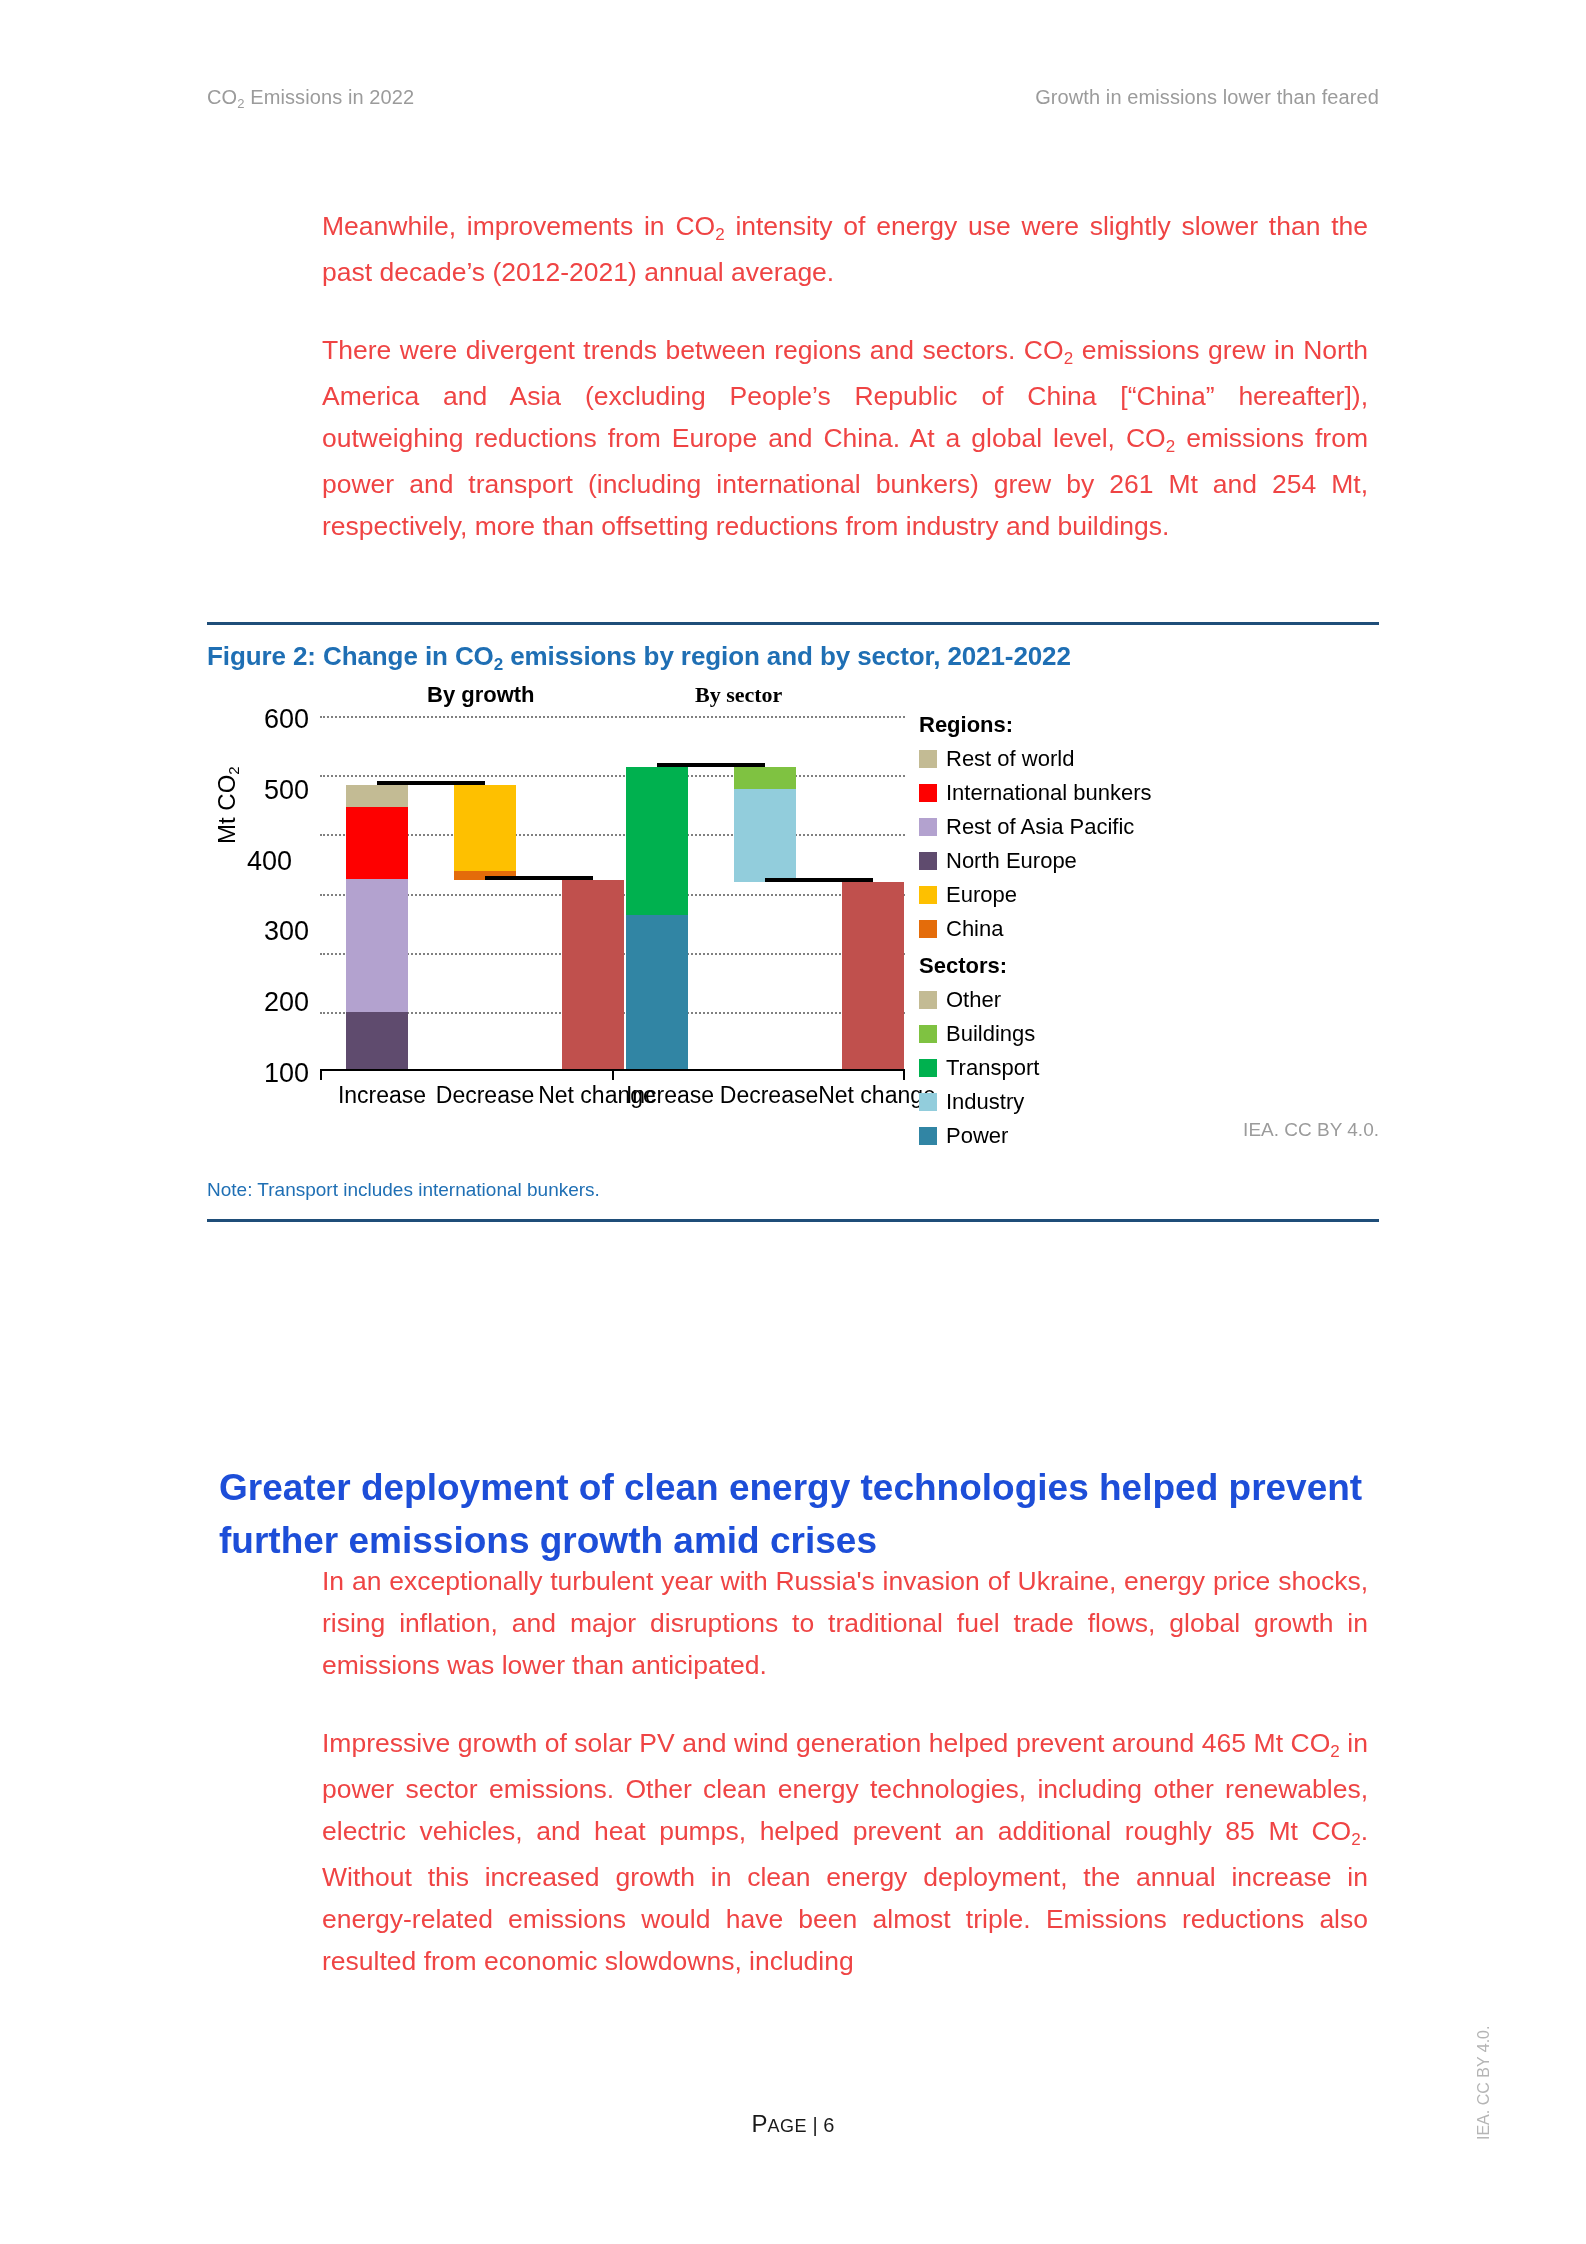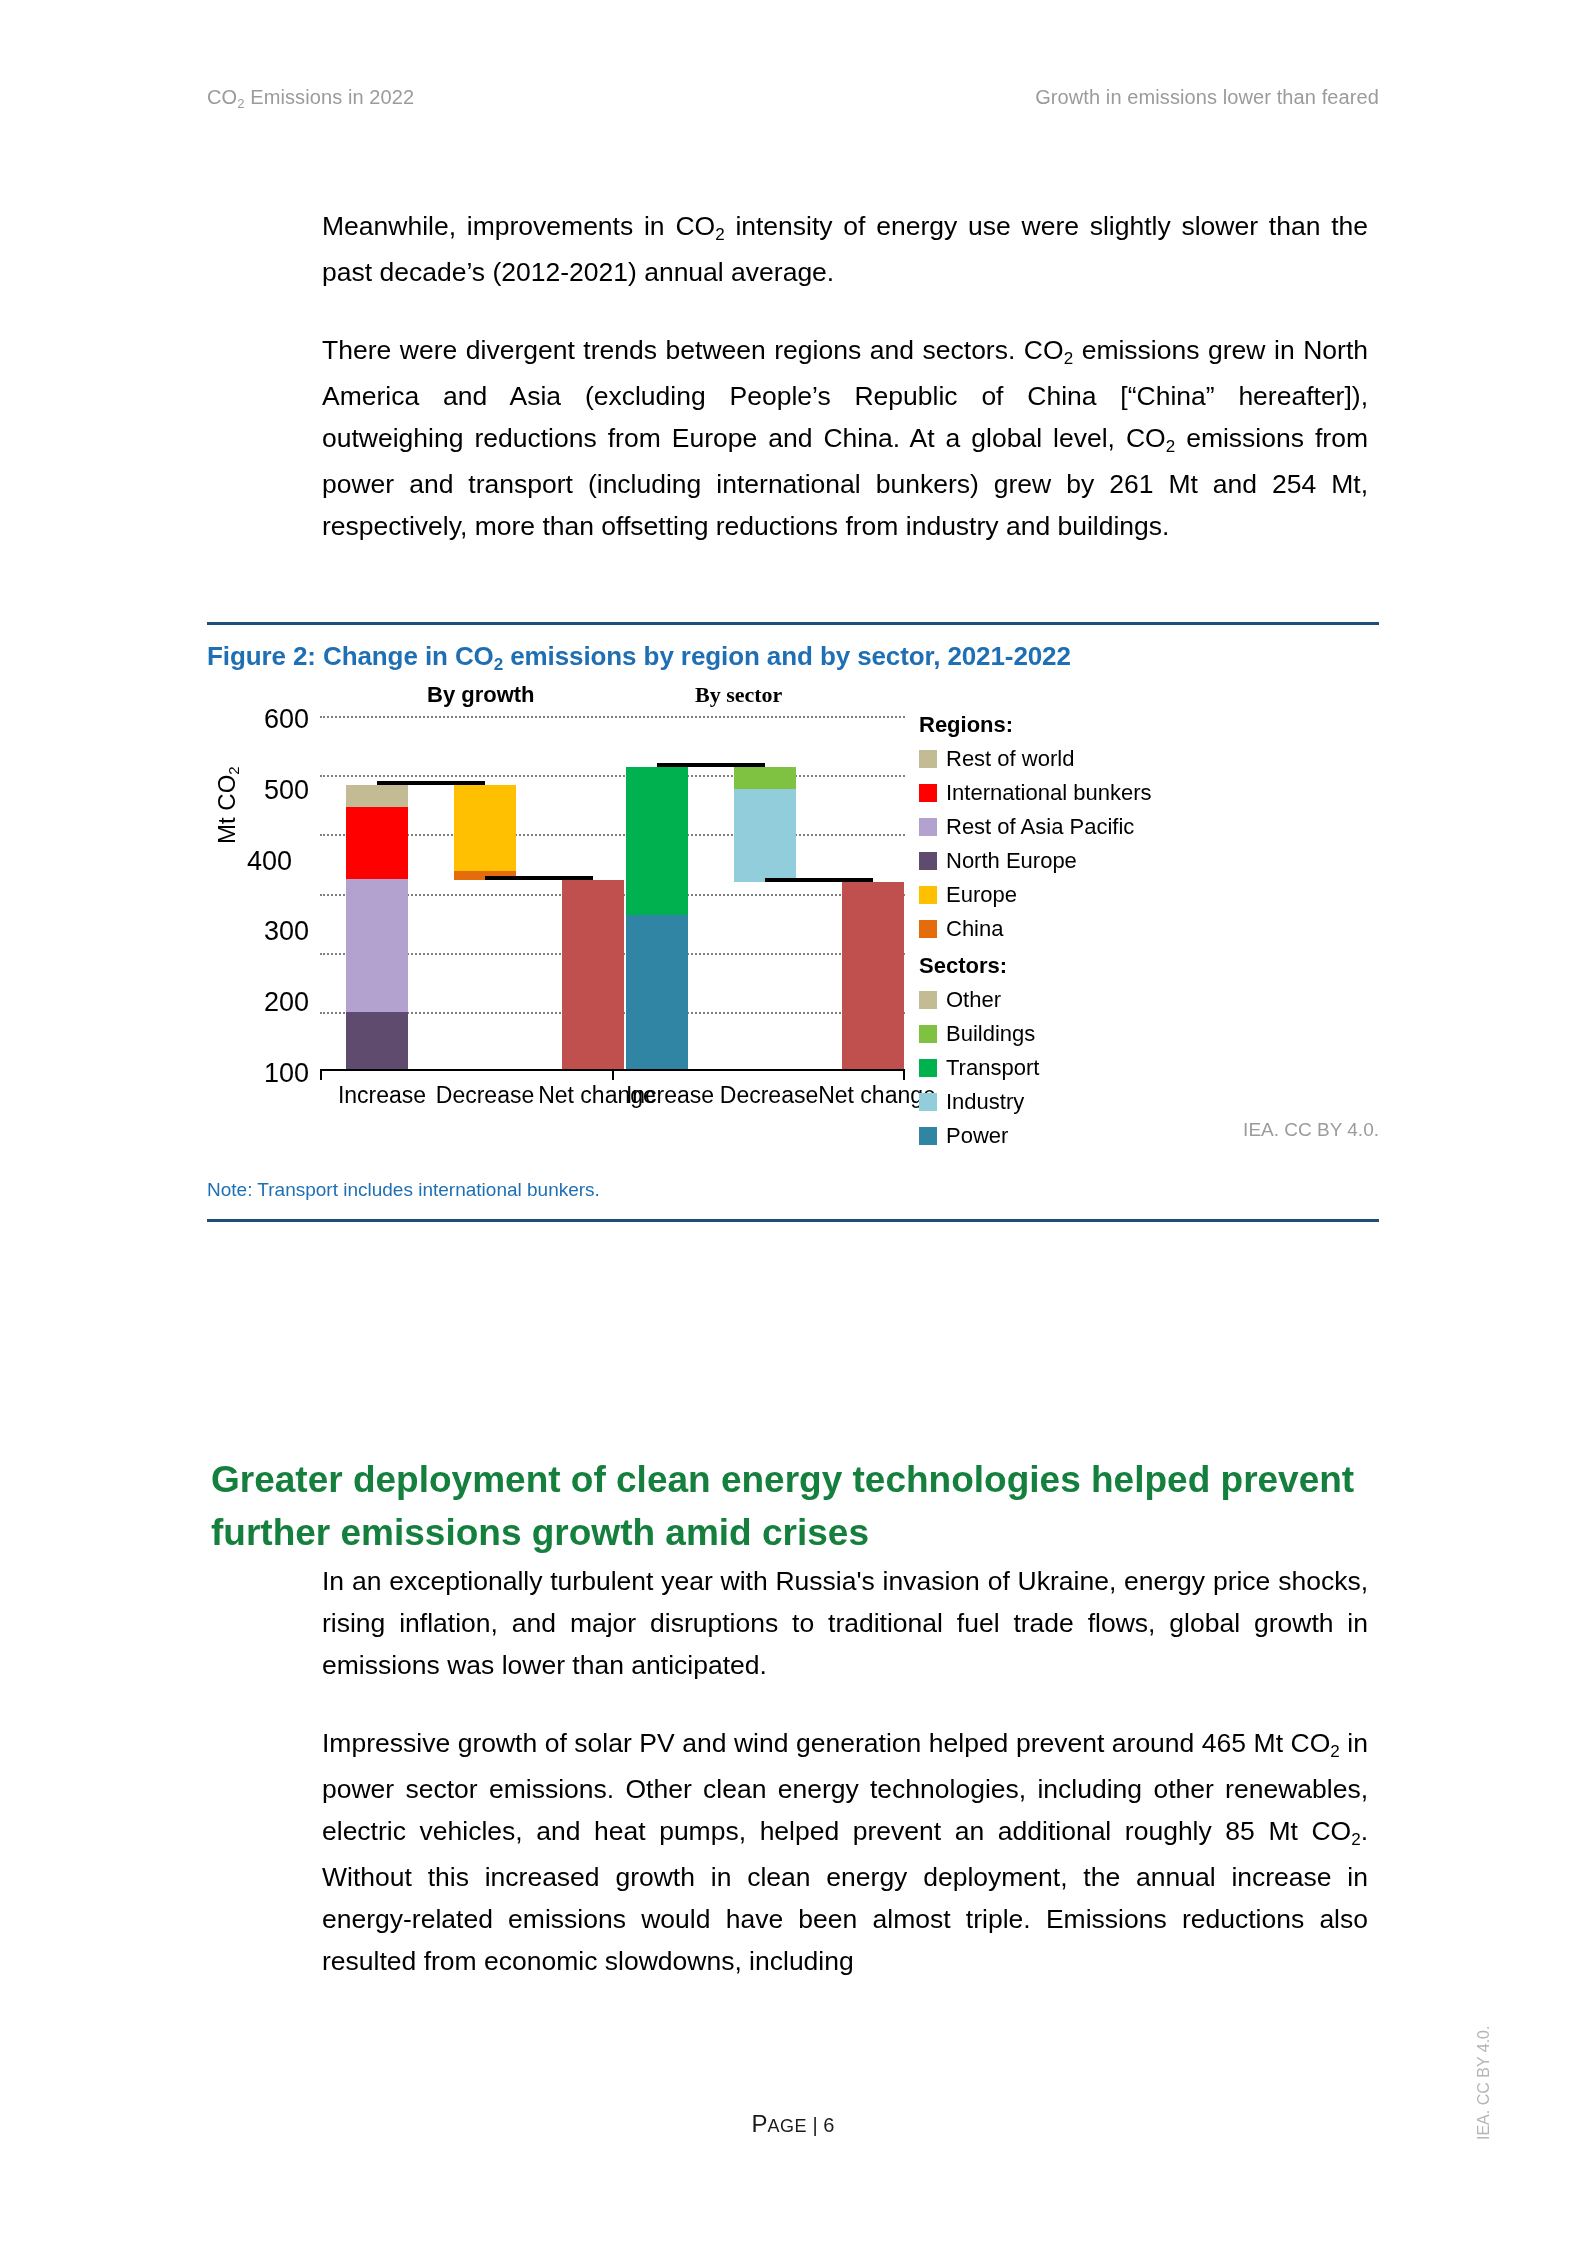--- a/index.html
+++ b/index.html
@@ -21,21 +21,21 @@
   }
   .runhead sub { font-size:13px; vertical-align:baseline; position:relative; top:4px; }
 
   
   .col { position:absolute; left:322px; width:1046px; }
   p.body {
     margin:0 0 36px 0;
     font-size:26.5px;
     line-height:42px;
     text-align:justify;
-    color:#000000;
+    color:#ef4444;
   }
   p.body.last { text-align:justify; }
   p.body sub { font-size:17px; vertical-align:baseline; position:relative; top:5px; }
 
   
   .figure { position:absolute; left:207px; width:1172px; }
   .rule-top   { border-top:3px solid #1f4e79; height:0; }
   .rule-bot   { border-top:3px solid #1f4e79; height:0; }
   .fig-title {
     font-size:26px; font-weight:bold; color:#1f6fb4;
@@ -109,22 +109,22 @@
   .credit {
     position:absolute; right:0; font-size:19px; color:#9b9b9b;
   }
   .fig-note {
     font-size:19px; color:#1f6fb4; margin:0;
   }
 
   
   h2.section {
     position:absolute; left:207px; width:1150px;
-    margin:4px; font-size:37px; line-height:53px;
-    font-weight:bold; color:#15803d;
+    margin:12px; font-size:37px; line-height:53px;
+    font-weight:bold; color:#1d4ed8;
   }
 
   
   .footer-page {
     position:absolute; left:0; right:0; text-align:center;
     font-size:20px; color:#1a1a1a;
   }
   .sidecredit {
     position:absolute; font-size:16px; color:#b5b5b5;
     transform:rotate(-90deg); transform-origin:left top;

